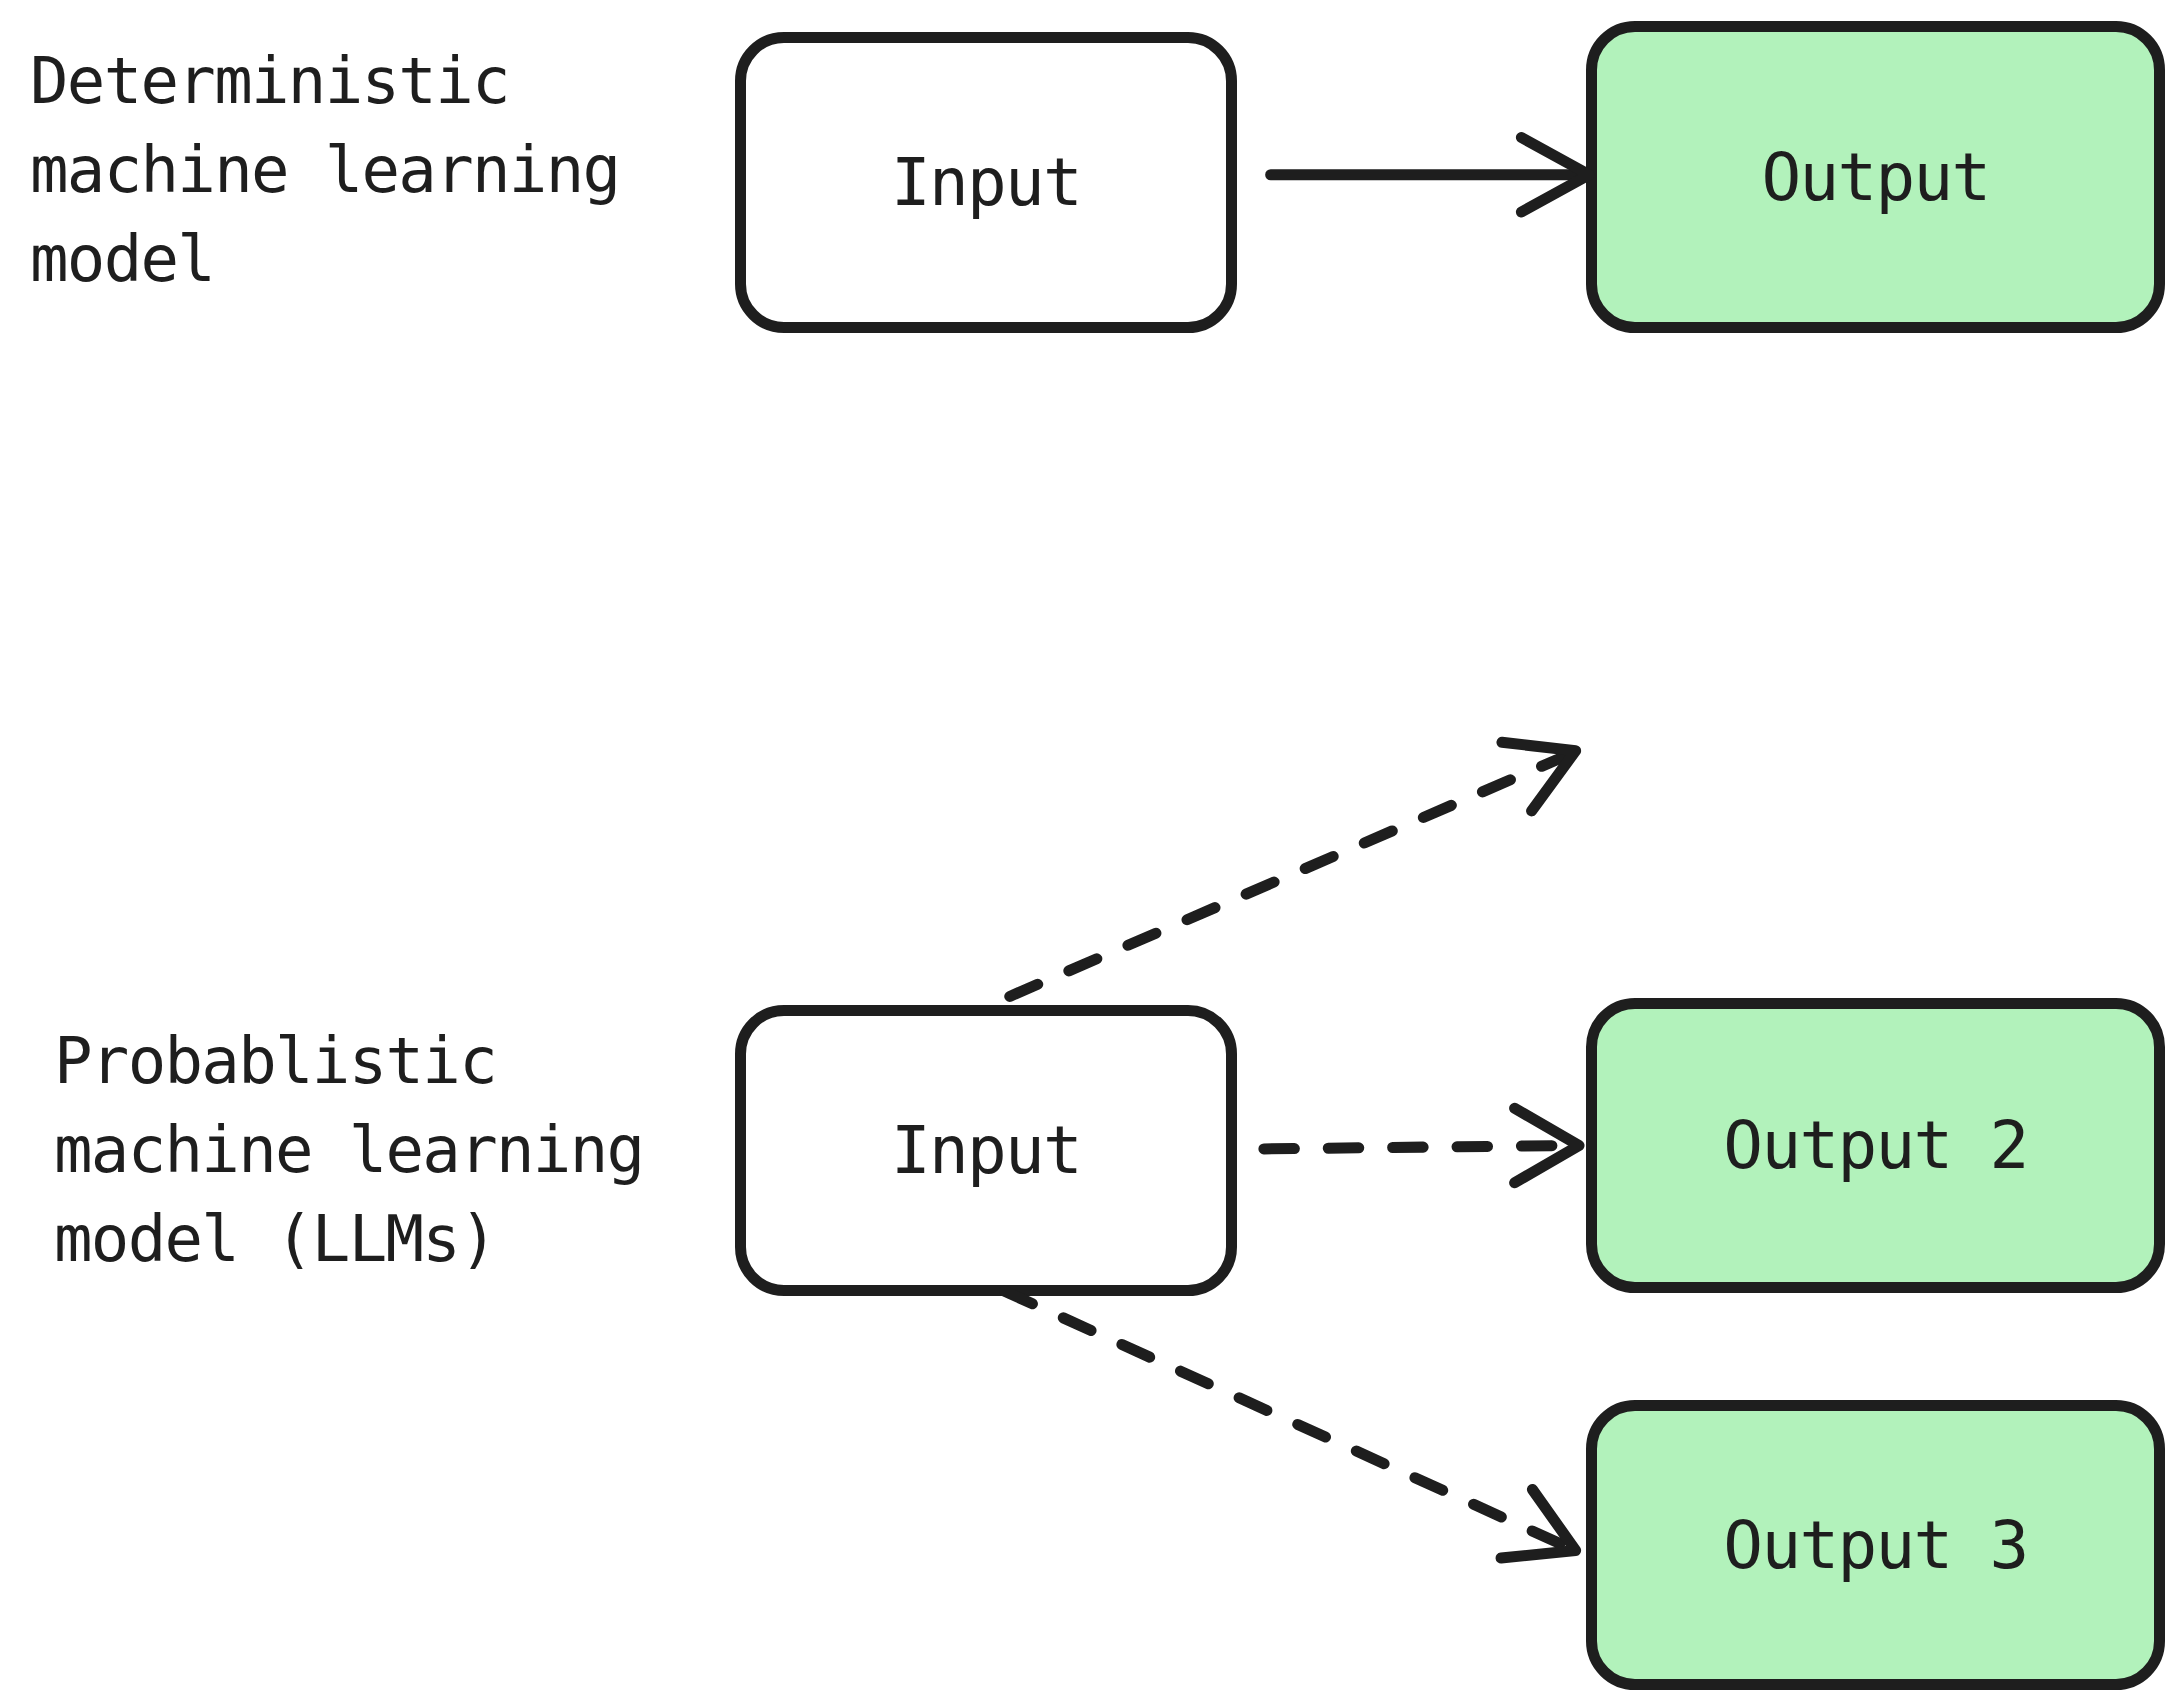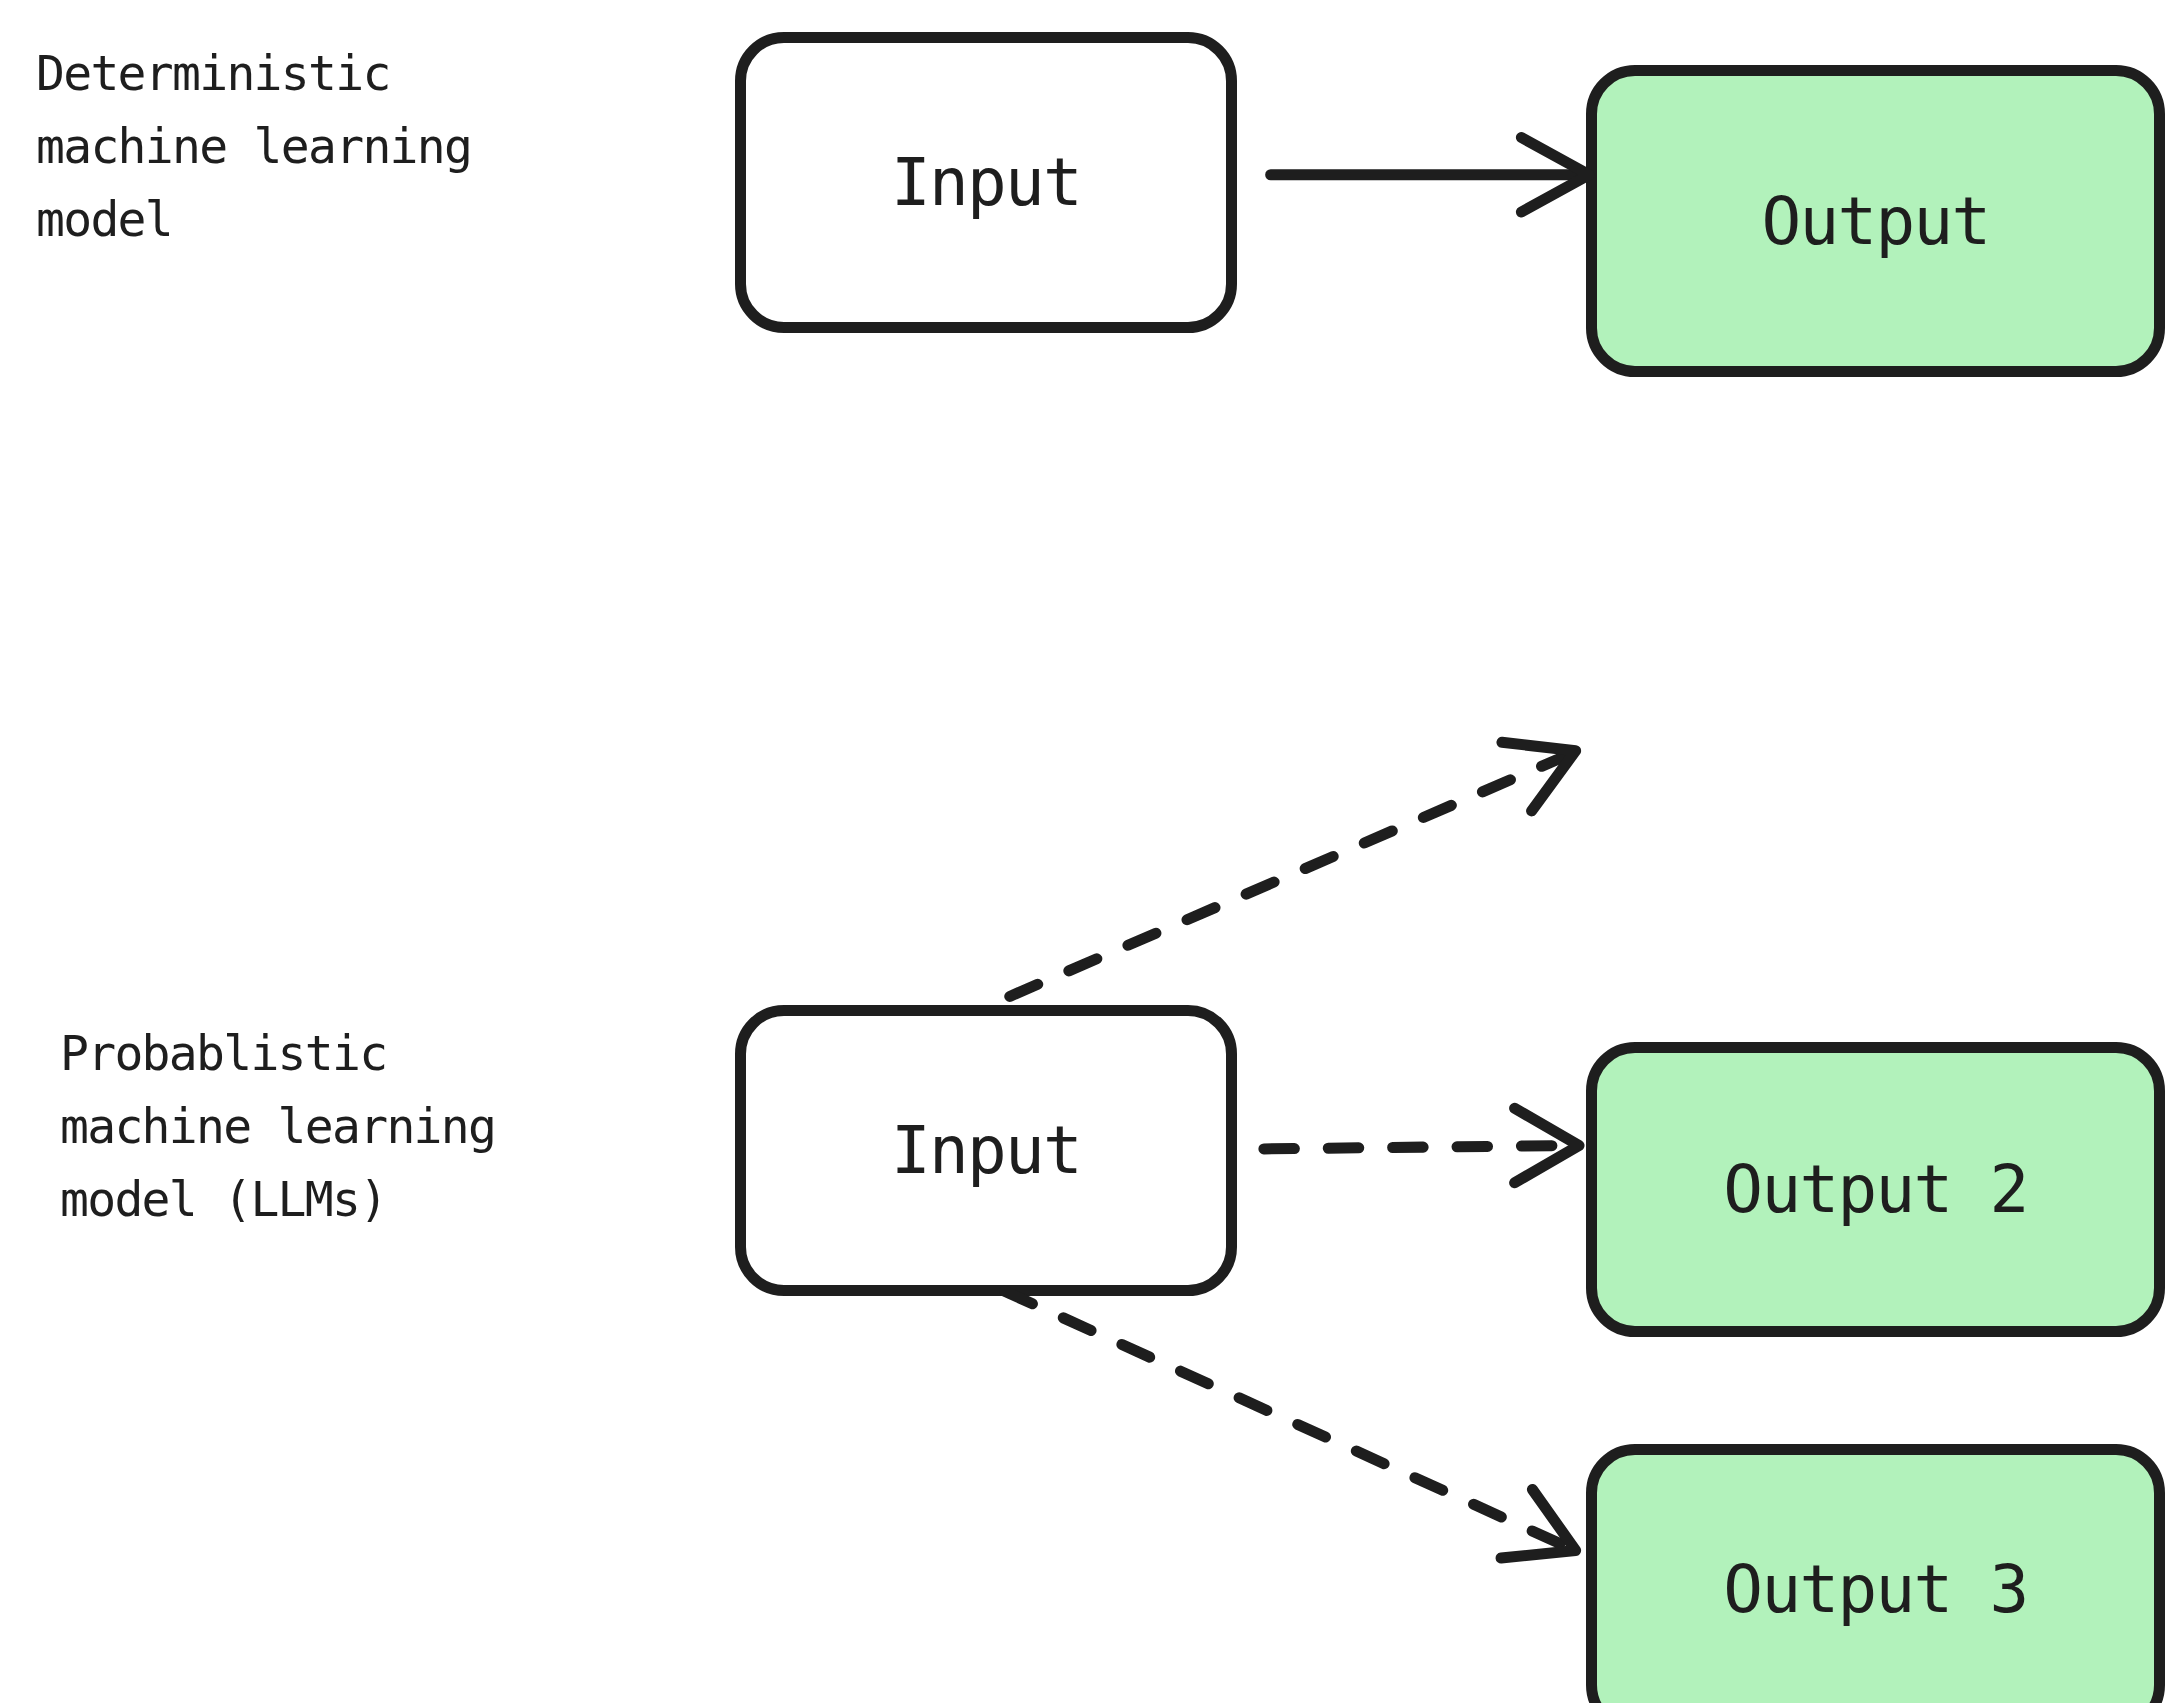--- a/index.html
+++ b/index.html
@@ -12,42 +12,42 @@
   body{
     width:2183px;height:1704px;
     background:var(--background);
     font-family:"DejaVu Sans Mono","Liberation Mono",monospace;
     color:var(--stroke);
     overflow:hidden;
   }
   .canvas{position:relative;width:2183px;height:1704px;}
   .caption{
     position:absolute;
-    left:36px;
-    font-size:48px;
-    line-height:73px;
+    left:30px;
+    font-size:64px;
+    line-height:89px;
     white-space:pre-line;
     letter-spacing:-1.7px;
     color:var(--stroke);
   }
   .caption.top{top:37px;}
   .caption.bottom{top:1017px;margin-left:24px;}
   .node{
     position:absolute;
     box-sizing:border-box;
     border:11px solid var(--stroke);
     border-radius:49px;
     display:flex;
     align-items:center;
     justify-content:center;
     font-size:66px;
     letter-spacing:-1.7px;
     background:var(--white-fill);
   }
-  .node.green{background:var(--green-fill);margin-top:44px;}
+  .node.green{background:var(--green-fill);}
   .node.input-top   {left:735px;  top:32px;   width:502px; height:301px;}
   .node.output-top  {left:1586px; top:21px;   width:579px; height:312px;}
   .node.input-bottom{left:735px;  top:1005px; width:502px; height:291px;}
   .node.output-1    {left:1586px; top:591px;  width:579px; height:281px;}
   .node.output-2    {left:1586px; top:998px; width:579px; height:295px;}
   .node.output-3    {left:1586px; top:1400px; width:579px; height:290px;}
   svg.arrows{position:absolute;left:0;top:0;width:2183px;height:1704px;pointer-events:none;}
   svg.arrows *{
     stroke:var(--stroke);
     stroke-width:13px;

